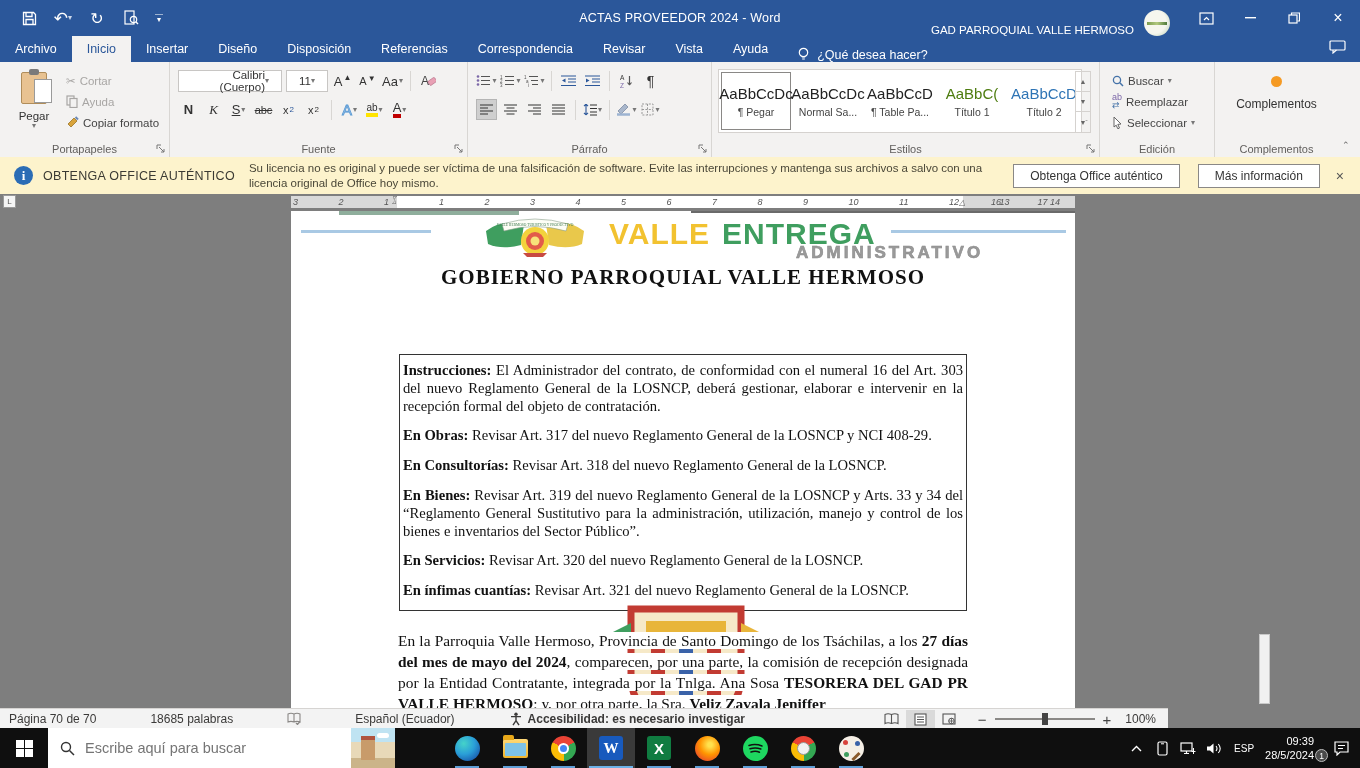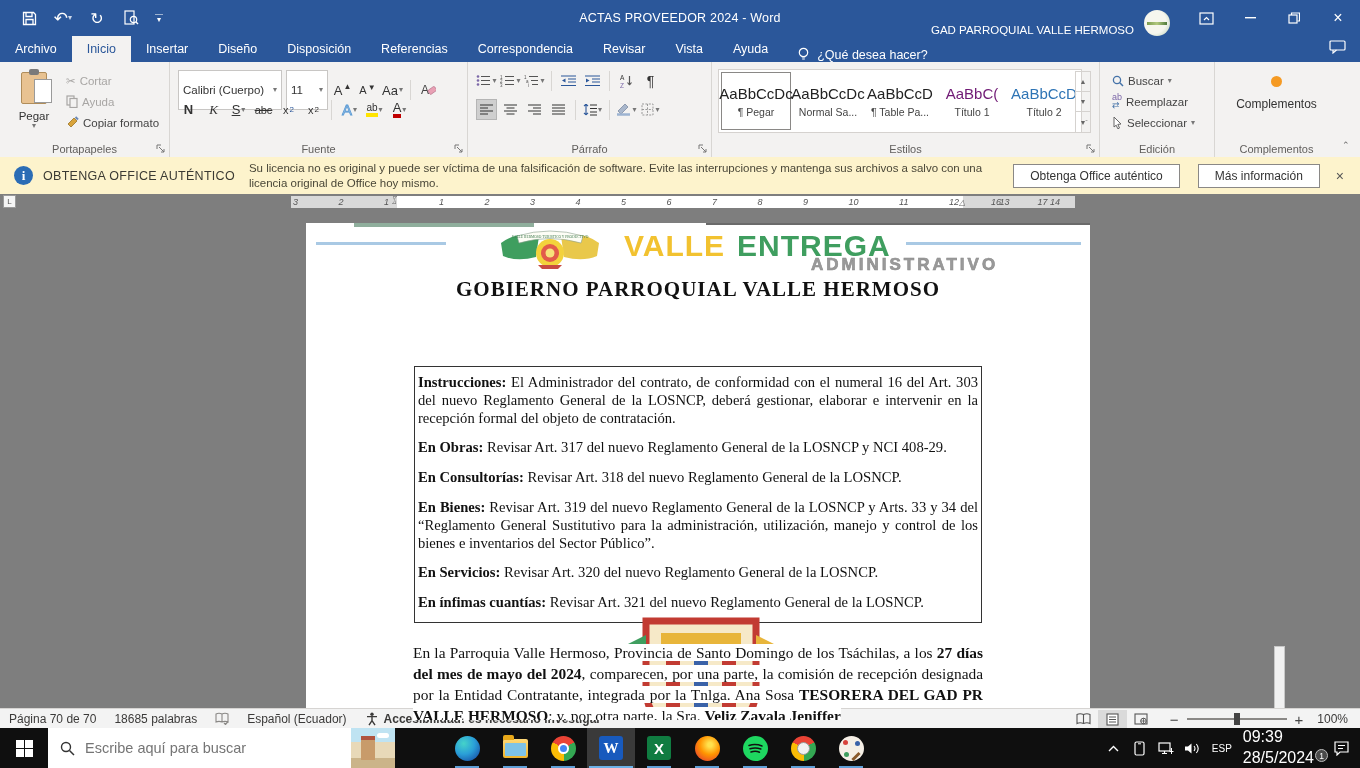--- a/index.html
+++ b/index.html
@@ -31,21 +31,21 @@
   #ribbon { position:absolute; top:62px; left:0; width:1360px; height:95px; background:#f3f2f1; color:#444; }
   .grp { position:absolute; top:0; height:95px; border-right:1px solid #d8d6d3; }
   .grp-label { position:absolute; bottom:2px; left:0; width:100%; text-align:center; font-size:11px; color:#605e5c; }
   .launcher { position:absolute; right:3px; bottom:3px; width:10px; height:10px; color:#888; }
   .bigbtn { position:absolute; left:8px; top:6px; width:52px; height:76px; display:flex; flex-direction:column; align-items:center; font-size:11.5px; color:#333; }
   .clipboard { width:26px; height:32px; background:#e8c291; border:1px solid #b08d5a; border-radius:2px; position:relative; margin:4px 0 6px; }
   .clipboard::before { content:""; position:absolute; left:7px; top:-4px; width:10px; height:6px; background:#7a7a7a; border-radius:2px; }
   .clipboard::after { content:""; position:absolute; right:-6px; top:6px; width:16px; height:22px; background:#fff; border:1px solid #9a9a9a; }
   .smallrow { display:flex; align-items:center; gap:4px; font-size:11.5px; height:21px; padding:0 2px; white-space:nowrap; }
   .disabled { color:#a8a6a4; }
-  .combo { background:#fff; border:1px solid #c8c6c4; height:40px; display:flex; align-items:center; justify-content:space-between; font-size:11.5px; padding:0 4px; color:#333; }
+  .combo { background:#fff; border:1px solid #c8c6c4; height:22px; display:flex; align-items:center; justify-content:space-between; font-size:11.5px; padding:0 12px; color:#333;text-align:right; }
   .chv { font-size:8px; color:#777; line-height:1; }
   .fbtn { min-width:21px; height:21px; display:flex; align-items:center; justify-content:center; font-size:13px; color:#333; gap:1px; }
   .sep-v { width:1px; height:20px; background:#d8d6d3; margin:0 3px; }
   .selbg { background:#cfcfcf; border:1px solid #b5b5b5; }
   .stylecard { width:70px; height:58px; display:flex; flex-direction:column; align-items:center; justify-content:center; gap:4px; background:#fff; }
   .stylecard .prev { font-size:15px; color:#222; }
   .stylecard .nm { font-size:10.5px; color:#444; }
 
   
   #warnbar { position:absolute; top:157px; left:0; width:1360px; height:37px; background:#fdf3cc; display:flex; align-items:center; padding:0 10px; }
@@ -55,39 +55,39 @@
   .warn-btn { background:#fff; border:1px solid #8a8886; font-size:12px; color:#333; padding:4px 16px; margin-left:18px; white-space:nowrap; }
   .warn-x { margin:0 6px 0 16px; color:#555; font-size:14px; }
 
   
   #ruler { position:absolute; top:194px; left:0; width:1360px; height:16px; background:#7e7e7e; font-size:9px; color:#555; }
   .ruler-bar { position:absolute; left:291px; top:2px; width:784px; height:12px; background:#d9d9d9;font-style:italic; }
   .ruler-white { position:absolute; left:106px; top:0; width:566px; height:12px; background:#fff; }
   .tabsel { position:absolute; left:3px; top:1px; width:13px; height:13px; background:#f5f5f5; border:1px solid #9a9a9a; font-size:8px; color:#555; display:flex; align-items:center; justify-content:center; }
 
   
-  #docarea { position:absolute; top:210px; left:15px; width:1272px; height:498px; background:#7e7e7e; overflow:hidden;margin-top:12px; }
+  #docarea { position:absolute; top:210px; left:0; width:1272px; height:498px; background:#7e7e7e; overflow:hidden; }
   #page { position:absolute; left:291px; top:1px; width:784px; height:520px; background:#fff; font-family:"Liberation Serif",serif; color:#111; }
   .hdr-line { position:absolute; height:3px; background:#a9c9e4; }
   .brand { position:absolute; top:8px; left:160px; display:flex; align-items:flex-start; }
   .brand-big { font-family:"Liberation Sans",sans-serif; font-weight:bold; font-size:30px; letter-spacing:1px; line-height:1; }
   .brand-sub { position:absolute; top:32px; left:505px; font-family:"Liberation Sans",sans-serif; font-weight:bold; font-size:17px; letter-spacing:3px; color:#9a9a9a; -webkit-text-stroke:.6px #8a8a8a; }
   .doc-title { text-align:center; font-weight:bold; }
   #instrbox { position:absolute; left:108px; top:143px; width:568px; border:1px solid #333; padding:7px 3px 10px; font-size:14.6px; line-height:1.22; text-align:justify; }
   #instrbox p { margin-top:12px; }
   #instrbox p:first-child { margin-top:0; }
   .closing { position:absolute; left:107px; top:419px; width:570px; font-size:15.4px; line-height:21px; text-align:justify; z-index:2; }
   .closing span { background:#fff; }
   .b { font-weight:bold; }
   #watermark { position:absolute; left:300px; top:392px; z-index:1; }
   .scrollcol { position:absolute; right:2px; top:0; width:13px; height:498px; }
   .scroll-thumb { position:absolute; right:0; top:424px; width:11px; height:70px; background:#f1f1f1; border:1px solid #c8c8c8; }
 
   
-  #statusbar { position:absolute; top:708px; left:0; width:1360px; height:20px; background:#f3f3f3; border-top:1px solid #d6d4d2; display:flex; align-items:center; font-size:12px; color:#3b3a39; }
+  #statusbar { position:absolute; top:708px; left:0; width:1168px; height:20px; background:#f3f3f3; border-top:1px solid #d6d4d2; display:flex; align-items:center; font-size:12px; color:#3b3a39;gap:36px; }
   .sb-item { padding:0 9px; white-space:nowrap; display:flex; align-items:center; gap:5px; }
   .sb-right { position:absolute; right:0; top:0; height:20px; display:flex; align-items:center; }
   .viewbtn { width:29px; height:19px; display:flex; align-items:center; justify-content:center; }
   .viewbtn.sel { background:#dadada; }
   .zoomtrack { width:100px; height:2px; background:#8a8886; margin:0 8px; position:relative; }
   .zoomthumb { position:absolute; left:47px; top:-5px; width:6px; height:12px; background:#444; }
 
   
   #taskbar { position:absolute; top:728px; left:0; width:1360px; height:40px; background:#0f0f0f; display:flex; align-items:center; color:#fff; }
   .tb-btn { width:48px; height:40px; display:flex; align-items:center; justify-content:center; position:relative; }
@@ -95,21 +95,21 @@
   .searchbox input { border:none; outline:none; font-size:14.5px; width:250px; font-family:"Liberation Sans",sans-serif; color:#222; background:transparent; }
   .search-img { position:absolute; right:0; top:0; width:44px; height:40px; background:linear-gradient(180deg,#bfe3f2 0 35%,#e8d9b8 35% 75%,#cbb489 75%); }
   .search-img::before { content:""; position:absolute; left:10px; top:8px; width:14px; height:20px; background:#c89b6a; border-top:4px solid #b0543f; }
   .search-img::after { content:""; position:absolute; right:6px; top:5px; width:12px; height:5px; border-radius:4px; background:#fff; }
   .runline { position:absolute; bottom:0; left:12px; right:12px; height:2px; background:#5f9fd6; }
   .focused { background:#3a3a3a; }
   .focused .runline { left:2px; right:2px; background:#6cb2e8; }
   .circ { border-radius:50%; }
   .tray { position:absolute; right:0; top:0; height:40px; display:flex; align-items:center; gap:0; }
   .tray-ic { width:26px; height:40px; display:flex; align-items:center; justify-content:center; font-size:12px; }
-  .clock { text-align:left; font-size:16px; line-height:1.3; margin:0 8px 0 4px; }
+  .clock { text-align:right; font-size:11px; line-height:1.3; margin:0 8px 0 4px; }
   .badge { position:absolute; left:-7px; bottom:6px; width:13px; height:13px; border-radius:50%; background:#4a4a4a; border:1px solid #bbb; color:#fff; font-size:8.5px; display:flex; align-items:center; justify-content:center; }
 </style>
 </head>
 <body>
 
 <div id="titlebar">
   <div class="qat">
     <div class="qat-btn">
       <svg width="15" height="15" viewBox="0 0 15 15">
           <path d="M1.5 1.5 h10 l2 2 v10 h-12 Z M4 1.5 v4 h6 v-4 M4 13.5 v-5 h7 v5" fill="none" stroke="#fff" stroke-width="1.3"></path>
@@ -385,21 +385,21 @@
       </div>
       <div class="stylecard">
         <span class="prev">AaBbCcDc</span>
           <span class="nm">Normal Sa...</span>
       </div>
       <div class="stylecard">
         <span class="prev">AaBbCcD</span>
           <span class="nm">¶ Table Pa...</span>
       </div>
       <div class="stylecard">
-        <span class="prev" style="color:#701a75">AaBbC(</span>
+        <span class="prev" style="color:#4d7c0f">AaBbC(</span>
           <span class="nm">Título 1</span>
       </div>
       <div class="stylecard">
         <span class="prev" style="color:#2e74b5">AaBbCcD</span>
           <span class="nm">Título 2</span>
       </div>
     </div>
     <div style="position:absolute;right:8px;top:9px;width:16px;display:flex;flex-direction:column;border:1px solid #d5d2cf">
       <div style="height:20px;display:flex;align-items:center;justify-content:center;font-size:7px;color:#666;border-bottom:1px solid #d5d2cf">▲</div>
       <div style="height:20px;display:flex;align-items:center;justify-content:center;font-size:7px;color:#666;border-bottom:1px solid #d5d2cf">▼</div>

